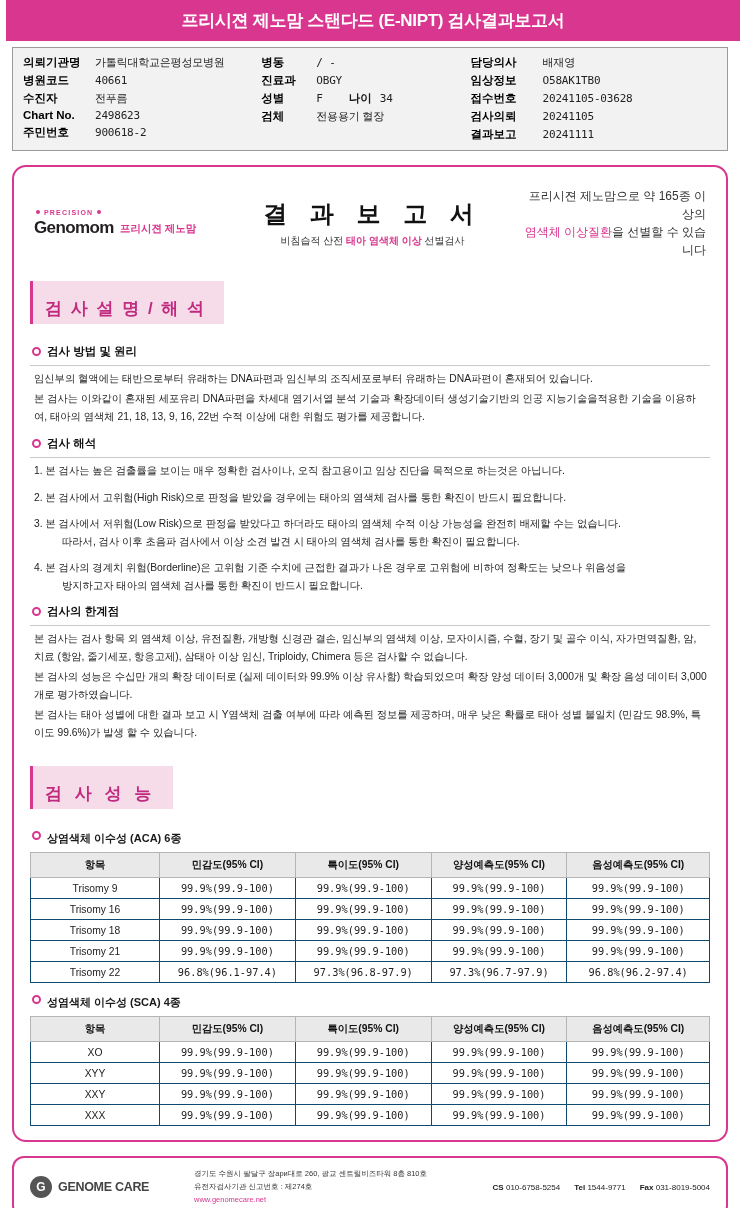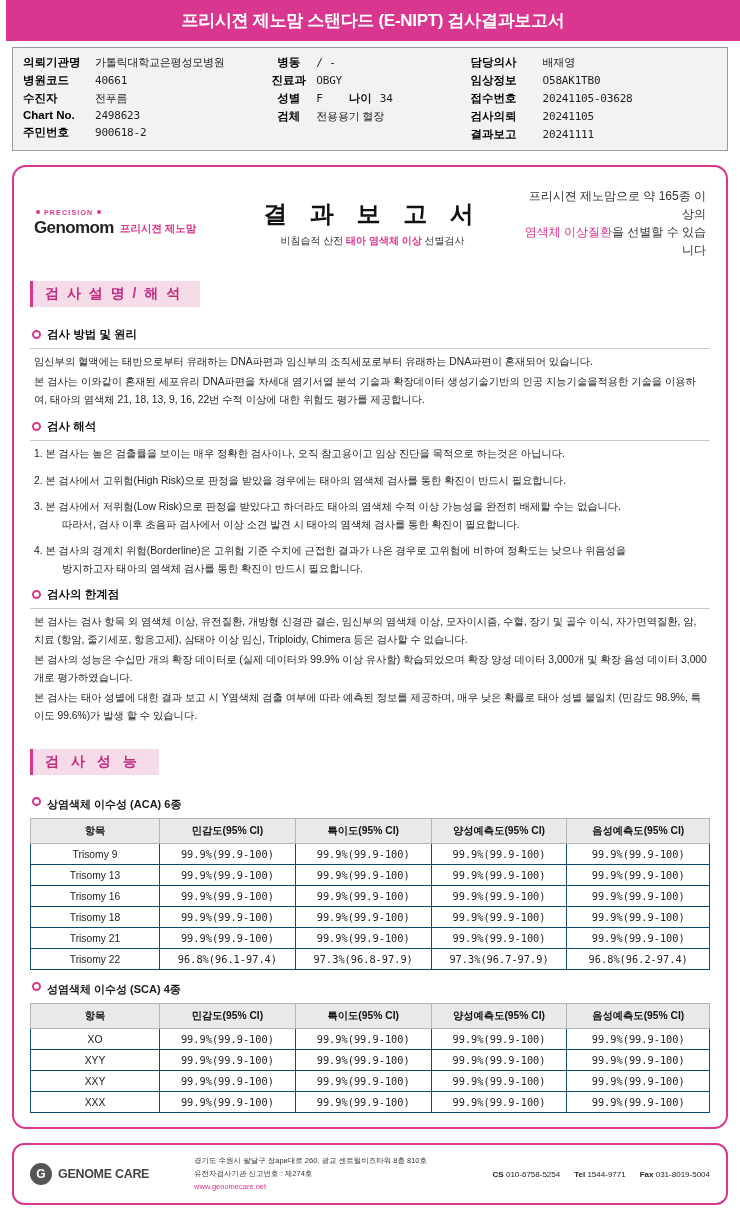--- a/index.html
+++ b/index.html
@@ -42,21 +42,21 @@
   .info-col.c2 { width: 200px; }
   .info-col.c3 { width: 255px; }
   .info-row { display: flex; align-items: baseline; }
   .info-label {
     font-weight: bold;
     font-size: 11.5px;
     color: #000;
     white-space: nowrap;
   }
   .c1 .info-label { width: 72px; }
-  .c2 .info-label { width: 55px; text-align: center; }
+  .c2 .info-label { width: 55px; }
   .c3 .info-label { width: 72px; }
   .info-value {
     font-size: 11px;
     color: #222;
     font-family: "DejaVu Sans Mono", monospace;
     letter-spacing: -0.2px;
   }
   .info-value.kr { font-family: "Liberation Sans", sans-serif; }
   .inline-label {
     font-weight: bold;
@@ -108,22 +108,22 @@
   }
   .card-note .hl { color: #d8368f; }
 
   
   .sec-head {
     display: inline-block;
     background: #f6dce9;
     border-left: 3px solid #d8368f;
     color: #c02a7f;
     font-weight: bold;
-    font-size: 14px;
-    padding: 4px 18px 4px 12px;
+    font-size: 17px;
+    padding: 16px 18px 4px 12px;
     letter-spacing: 2px;
     margin: 8px 0 10px 0;
   }
   .sec-head.perf { letter-spacing: 4px; margin-top: 16px; }
 
   
   .sub-head {
     display: flex; align-items: center; gap: 6px;
     font-size: 11.5px; font-weight: bold; color: #111;
     margin: 10px 0 6px 2px;
@@ -350,27 +350,20 @@
         <th style="width:19%">항목</th>
         <th style="width:20%">민감도(95% CI)</th>
         <th style="width:20%">특이도(95% CI)</th>
         <th style="width:20%">양성예측도(95% CI)</th>
         <th style="width:21%">음성예측도(95% CI)</th>
       </tr>
     </thead>
     <tbody>
       <tr>
         <td class="item">Trisomy 9</td>
-        <td>99.9%(99.9-100)</td>
-        <td>99.9%(99.9-100)</td>
-        <td>99.9%(99.9-100)</td>
-        <td>99.9%(99.9-100)</td>
-      </tr>
-      <tr>
-        <td class="item">Trisomy 13</td>
         <td>99.9%(99.9-100)</td>
         <td>99.9%(99.9-100)</td>
         <td>99.9%(99.9-100)</td>
         <td>99.9%(99.9-100)</td>
       </tr>
       <tr>
         <td class="item">Trisomy 16</td>
         <td>99.9%(99.9-100)</td>
         <td>99.9%(99.9-100)</td>
         <td>99.9%(99.9-100)</td>

